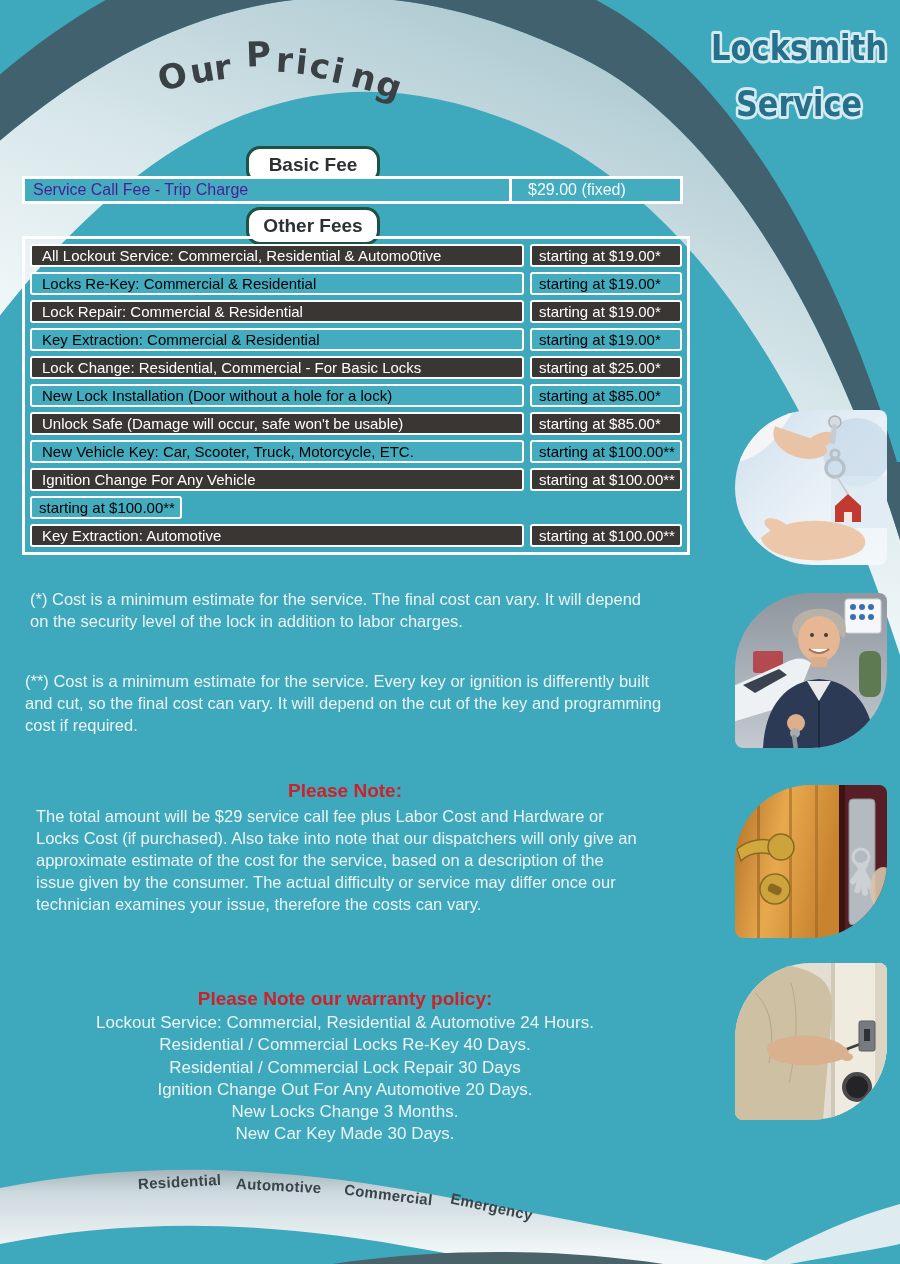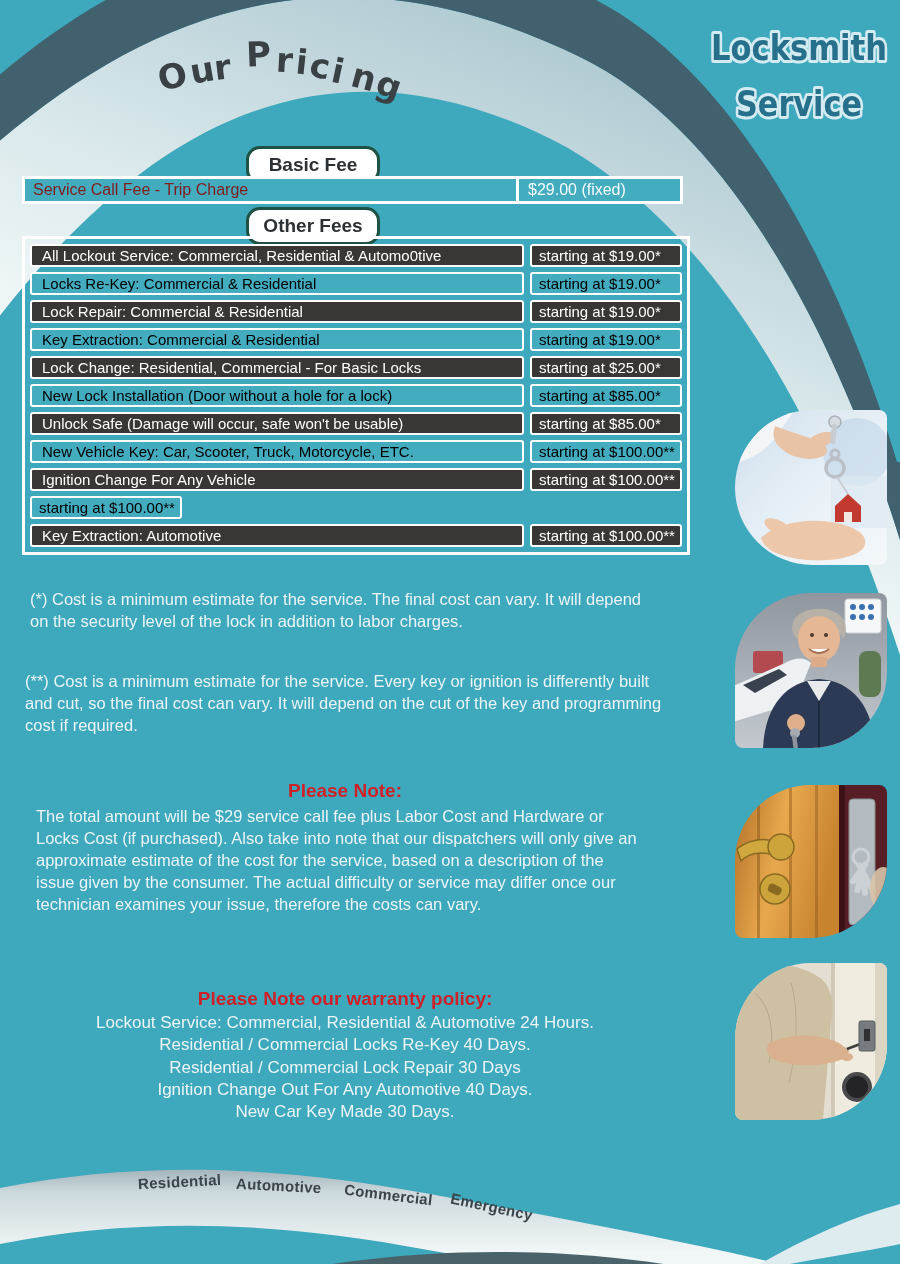--- a/index.html
+++ b/index.html
@@ -21,22 +21,22 @@
   .pill{position:absolute;left:246px;width:134px;height:38px;background:#ffffff;
     border:3px solid var(--pill-border,#1E5244);border-radius:14px;box-sizing:border-box;
     display:flex;align-items:center;justify-content:center;
     font-weight:bold;font-size:19px;color:#2d3133;}
   #basic-pill{top:146px;}
   #other-pill{top:207px;}
 
   
   .basic-row{position:absolute;left:22px;top:176px;width:661px;height:28px;box-sizing:border-box;
     border:3px solid #fff;background:var(--row-teal,#44ACBF);display:flex;align-items:stretch;}
-  .basic-row .svc{flex:1;display:flex;align-items:center;padding-left:8px;font-size:16px;color:#7f1d1d;}
-  .basic-row .prc{width:152px;border-left:3px solid #fff;display:flex;align-items:center;padding-left:9px;font-size:16px;color:#f4fbfc;}
+  .basic-row .svc{flex:1;display:flex;align-items:center;padding-left:8px;font-size:16px;color:#4c1d95;}
+  .basic-row .prc{width:152px;border-left:3px solid #fff;display:flex;align-items:center;padding-left:16px;font-size:16px;color:#f4fbfc;}
 
   
   .fees-table{position:absolute;left:22px;top:236px;width:668px;box-sizing:border-box;
     border:3px solid #fff;padding:5px;display:flex;flex-direction:column;gap:5px;}
   .fee-row{display:flex;gap:6px;height:23px;}
   .fee-row .cell{border:2px solid #fff;border-radius:3px;display:flex;align-items:center;box-sizing:border-box;}
   .fee-row .svc{flex:1;padding-left:10px;font-size:15px;}
   .fee-row .prc{width:152px;padding-left:7px;font-size:15px;}
   .fee-row.dark .cell{background:var(--row-dark,#3A3633);color:#ffffff;}
   .fee-row.teal .cell{background:var(--row-teal,#44ACBF);color:#000000;}
@@ -183,21 +183,22 @@
   <div class="note" id="note2">(**) Cost is a minimum estimate for the service. Every key or ignition is differently built and cut, so the final cost can vary. It will depend on the cut of the key and programming cost if required.</div>
 
   <div class="red-title" id="please-note-title">Please Note:</div>
   <div class="note" id="please-note-body">The total amount will be $29 service call fee plus Labor Cost and Hardware or Locks Cost (if purchased). Also take into note that our dispatchers will only give an approximate estimate of the cost for the service, based on a description of the issue given by the consumer. The actual difficulty or service may differ once our technician examines your issue, therefore the costs can vary.</div>
 
   <div class="red-title" id="warranty-title">Please Note our warranty policy:</div>
   <div id="warranty-lines">
       <div>Lockout Service: Commercial, Residential &amp; Automotive 24 Hours.</div>
       <div>Residential / Commercial Locks Re-Key 40 Days.</div>
       <div>Residential / Commercial Lock Repair 30 Days</div>
-      <div>Ignition Change Out For Any Automotive 40 Days.</div>
+      <div>Ignition Change Out For Any Automotive 20 Days.</div>
+      <div>New Locks Change 3 Months.</div>
       <div>New Car Key Made 30 Days.</div>
     </div>
 
   <div class="photo" id="photo-1">
     <svg width="152" height="155" viewBox="0 0 152 155">
       <defs>
           <linearGradient id="p1g" x1="0" y1="0" x2="1" y2="1">
         <stop offset="0" stop-color="#cfdfed"></stop>
             <stop offset="0.55" stop-color="#e9f1f7"></stop>
             <stop offset="1" stop-color="#f4f8fb"></stop>

